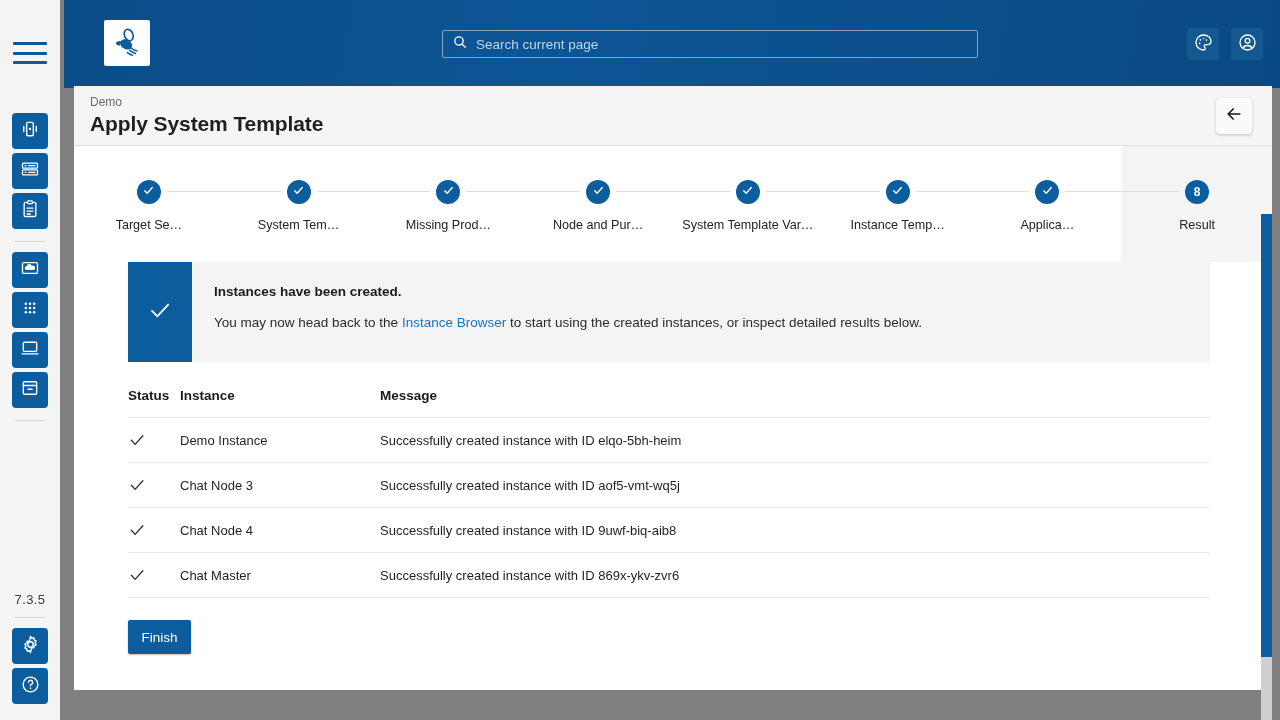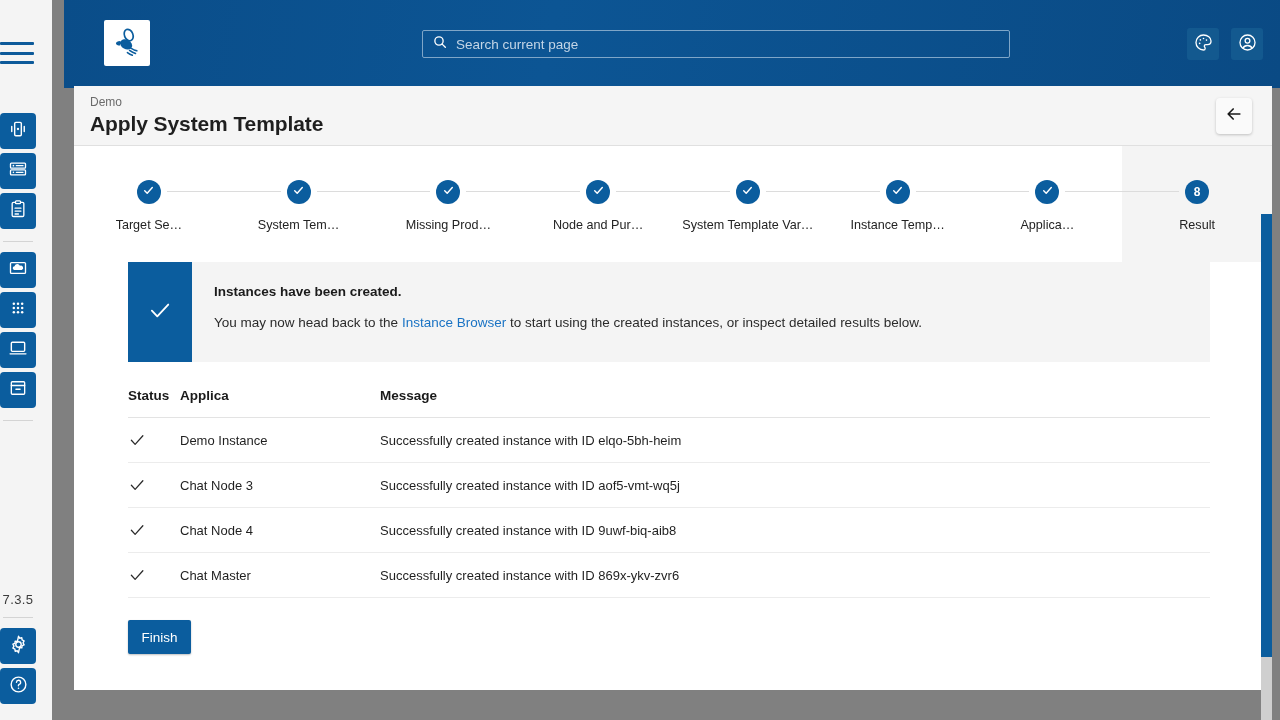--- a/index.html
+++ b/index.html
@@ -7,23 +7,23 @@
     width: 1280px; height: 720px;
     font-family: "Liberation Sans", sans-serif;
     background: #808080;
     overflow: hidden;
   }
   #root { position: relative; width: 1280px; height: 720px; }
 
   
   .rail {
     position: absolute; left: 0; top: 0;
-    width: 52px; height: 720px;
+    width: 60px; height: 720px;
     background: #f4f4f4;
-    display: flex; flex-direction: column; align-items: flex-start;
+    display: flex; flex-direction: column; align-items: center;
     z-index: 5;
     gap: 25px;
   }
   .hamburger {
     margin-top: 42px; width: 34px; height: 22px;
     display: flex; flex-direction: column; justify-content: space-between;
     cursor: pointer;
   }
   .hamburger i { display: block; height: 3px; background: #0d5a9a; border-radius: 1px; }
 
@@ -48,22 +48,22 @@
     position: absolute; left: 64px; top: 0; width: 1216px; height: 88px;
     background: linear-gradient(100deg,#0a4d89 0%, #0c5594 40%, #0a4a84 100%);
     z-index: 2;
   }
   .logo {
     position: absolute; left: 40px; top: 20px;
     width: 46px; height: 46px; background: #fff; border-radius: 2px;
     display: flex; align-items: center; justify-content: center;
   }
   .searchwrap {
-    position: absolute; left: 358px; top: 30px;
-    width: 588px; height: 28px;
+    position: absolute; left: 378px; top: 30px;
+    width: 536px; height: 28px;
     border: 1px solid #7fa6c8; border-radius: 2px;
     display: flex; align-items: center; padding: 0 9px;
   }
   .searchwrap svg { flex: none; }
   .search-input {
     border: 0; outline: 0; background: transparent;
     color: #ffffff; font-size: 13.5px;
     font-family: "Liberation Sans", sans-serif;
     margin-left: 8px; width: 100%; height: 26px;
   }
@@ -445,21 +445,21 @@
             <span>You may now head back to the </span><a>Instance Browser</a><span> to start using the created instances, or inspect detailed results below.</span>
           </div>
         </div>
       </div>
 
       
       <table class="tbl">
         <thead>
           <tr>
             <th class="col-status">Status</th>
-            <th class="col-instance">Applica</th>
+            <th class="col-instance">Instance</th>
             <th>Message</th>
           </tr>
         </thead>
         <tbody id="tbody">
             <tr>
               <td class="check-cell"><span><svg width="18" height="18" viewBox="0 0 24 24" fill="none" stroke="#2a2a2a" stroke-width="1.7">
                     <path d="M4.5 12.4l5 5.4L19.8 6.4" stroke-linecap="round" stroke-linejoin="round"></path>
                   </svg></span></td>
               <td>Demo Instance</td>
               <td>Successfully created instance with ID elqo-5bh-heim</td>

